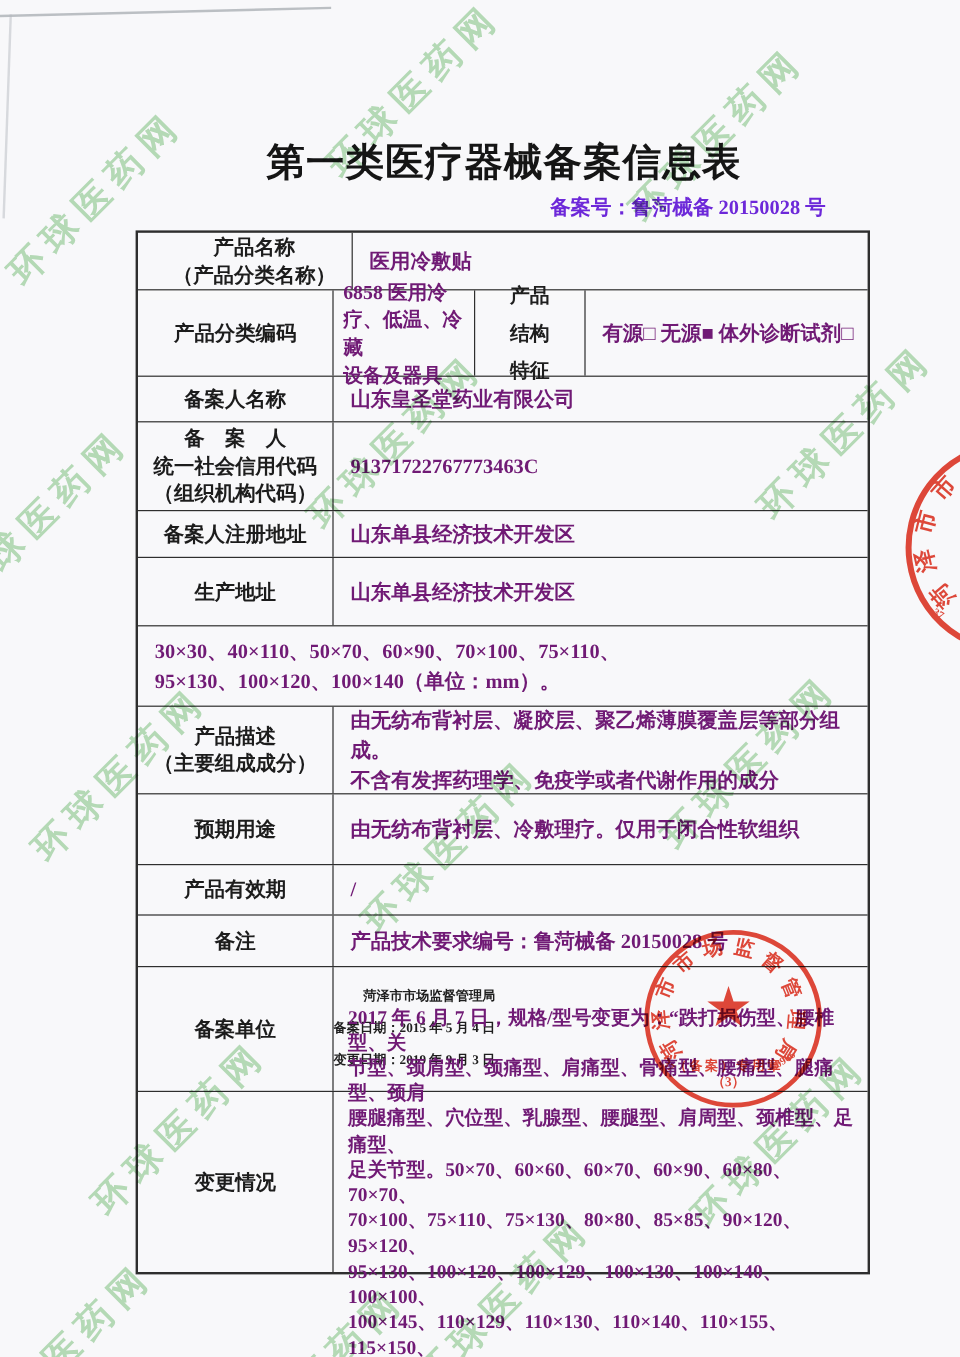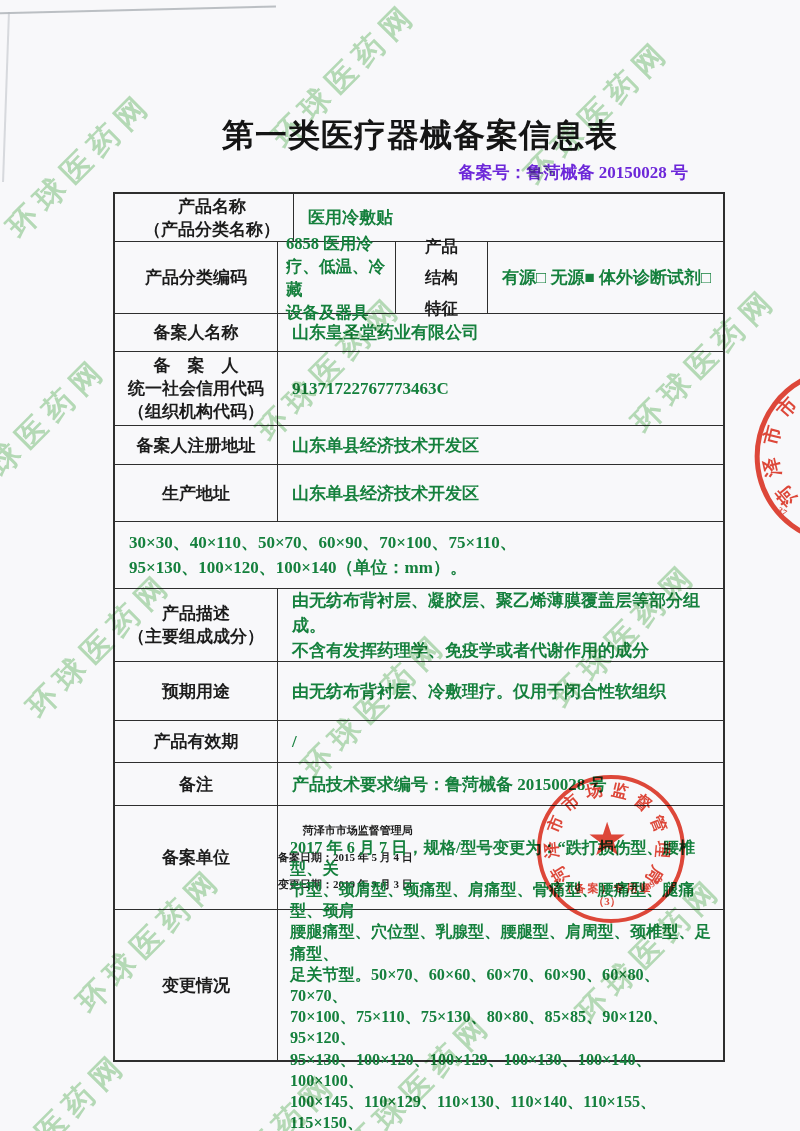--- a/index.html
+++ b/index.html
@@ -21,21 +21,21 @@
 
   
   .doc-table{position:absolute;left:113px;top:192px;width:608px;border:2px solid #2e2e2e;
     background:transparent;}
   .trow{display:flex;border-top:1.6px solid #2e2e2e;}
   .trow:first-child{border-top:none;padding-left:16px;}
   .tcell{box-sizing:border-box;display:flex;align-items:center;}
   .lab{width:163px;flex:0 0 163px;border-right:1.6px solid #2e2e2e;justify-content:center;
     text-align:center;font-size:17px;font-weight:600;white-space:pre-line;line-height:23px;color:#1c1c1c;}
   .val{flex:1;padding-left:14px;padding-right:6px;font-size:17px;font-weight:600;
-    white-space:pre-line;line-height:25px;color:#15803d;}
+    white-space:pre-line;line-height:25px;color:#701a75;}
   .sub{border-right:1.6px solid #2e2e2e;}
   .h47{height:47px}.h71{height:71px}.h37{height:37px}.h73{height:73px}.h38{height:38px}
   .h56{height:56px}.h66{height:66px}.h72{height:72px}.h58{height:58px}.h41{height:41px}
   .h42{height:42px}.h103{height:103px}.h150{height:150px}
   .cc-val{width:118px;flex:0 0 118px;font-size:16.5px;line-height:23px;padding-left:8px;padding-right:4px;}
   .cc-feat{width:92px;flex:0 0 92px;justify-content:center;text-align:center;font-size:16.5px;
     line-height:31px;font-weight:600;white-space:pre-line;}
   .authority-block{flex:1;text-align:right;padding-right:20px;font-size:11px;font-weight:600;
     line-height:27px;white-space:pre-line;}
   .changes{font-size:16.2px;line-height:21.2px;padding-left:12px;padding-top:2px;}

